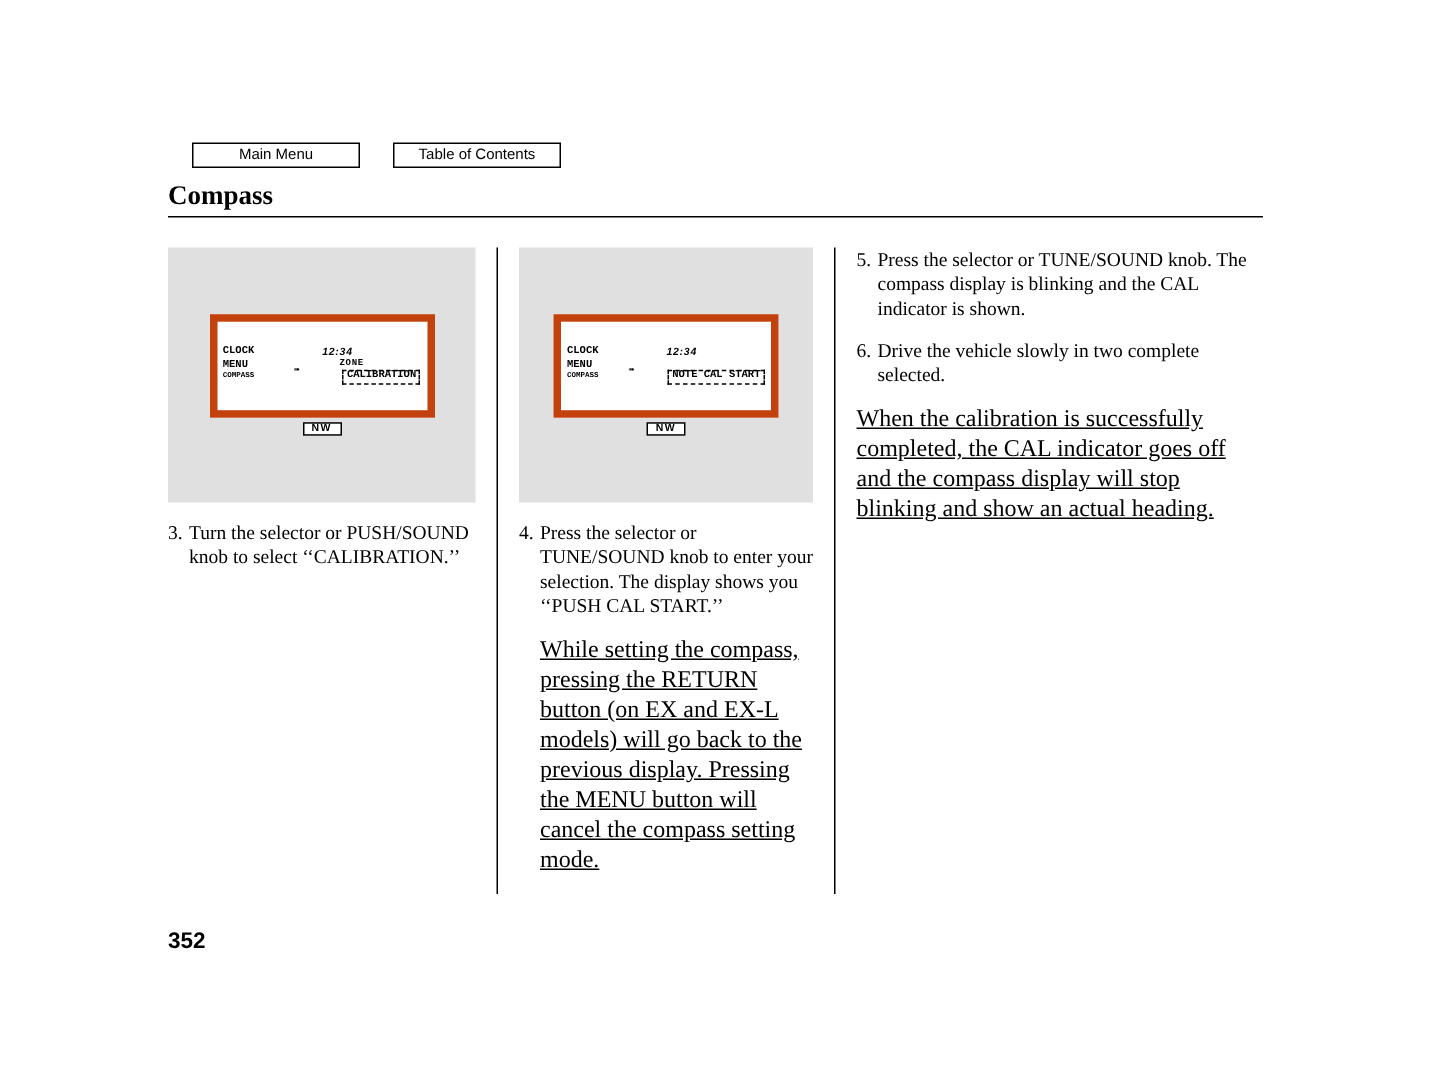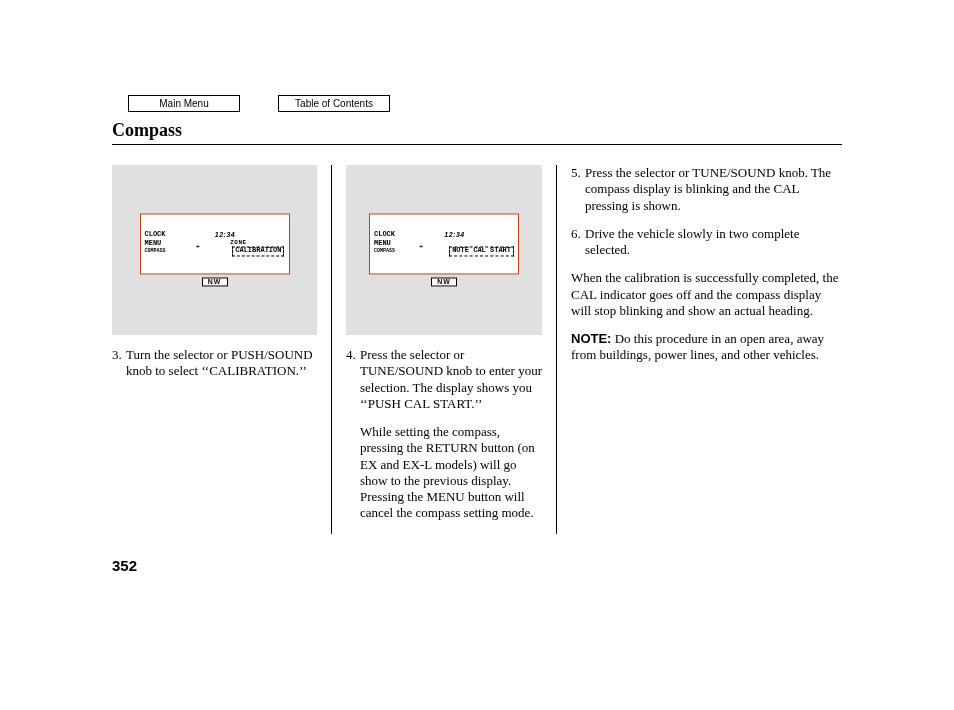--- a/index.html
+++ b/index.html
@@ -1,44 +1,44 @@
 <!DOCTYPE html>
 <html><head>
 <meta charset="utf-8">
 <style>
   html,body{margin:0;padding:0;background:#fff;}
   body{font-family:"Times New Roman",Times,serif;font-size:13px;color:#000;width:954px;height:710px;position:relative;}
 
   .page{position:absolute;left:112px;top:95px;width:730px;}
 
-  .nav-row{display:flex;gap:38px;margin-bottom:8px;margin-left:16px;}
+  .nav-row{display:flex;gap:22px;margin-bottom:8px;margin-left:16px;}
   .nav-btn{border:1px solid #000;font-family:Arial,Helvetica,sans-serif;font-size:10px;padding:2px 0;text-align:center;background:#fff;cursor:pointer;}
   .nav-btn.main{width:110px;}
   .nav-btn.toc{width:110px;}
 
   .title{font-family:"Times New Roman",serif;font-weight:bold;font-size:18px;border-bottom:1px solid #000;padding-bottom:3px;margin-bottom:20px;}
 
   .cols{display:flex;}
   .col{box-sizing:border-box;}
   .col1{width:220px;padding-right:14px;border-right:1px solid #000;}
   .col2{width:225px;padding:0 14px;border-right:1px solid #000;}
   .col3{width:285px;padding-left:14px;}
 
   .illus{background:#e0e0e0;height:170px;position:relative;margin-bottom:12px;}
   .lcd-frame{position:absolute;left:50%;top:50%;transform:translate(-50%,-50%);width:150px;}
-  .lcd{border:1px solid #c2410c;background:#fff;font-family:"Courier New",monospace;font-size:7px;font-weight:bold;line-height:1.1;padding:17px 4px;}
+  .lcd{border:5px solid #c2410c;background:#fff;font-family:"Courier New",monospace;font-size:7px;font-weight:bold;line-height:1.1;padding:17px 4px;}
   .lcd .row{display:flex;justify-content:space-between;align-items:center;}
   .lcd .clock{font-family:Arial,sans-serif;font-style:italic;letter-spacing:.5px;}
   .lcd .hl{border:1px dashed #000;padding:0 2px;display:inline-block;margin-left:2px;text-align:right;}
   .lcd .zone{font-size:6px;letter-spacing:.5px;}
   .dir-badge{margin:3px auto 0 auto;width:22px;border:1px solid #000;font-family:Arial,sans-serif;font-size:7px;font-weight:bold;text-align:center;background:#fff;letter-spacing:1px;padding:0 1px;}
 
   .step{display:flex;font-size:13px;line-height:1.25;margin-bottom:12px;}
   .step .num{min-width:14px;}
-  .para{font-size:13px;line-height:1.25;margin:0 0 12px 0;}
+  .para{font-size:16px;line-height:1.25;margin:0 0 12px 0;text-decoration:underline;}
   .note-label{font-family:Arial,Helvetica,sans-serif;font-weight:bold;}
   .pagenum{position:absolute;left:0;bottom:-40px;font-family:Arial,Helvetica,sans-serif;font-weight:bold;font-size:15px;}
 </style>
 </head>
 <body>
 
 <div class="page">
 
   <div class="nav-row">
     <div class="nav-btn main">Main Menu</div>
@@ -102,34 +102,31 @@
             </div>
           </div>
           <div class="dir-badge">NW</div>
         </div>
       </div>
 
       <div class="step">
         <div class="num">4.</div>
         <div>Press the selector or TUNE/SOUND knob to enter your selection. The display shows you ‘‘PUSH CAL START.’’</div>
       </div>
-      <p class="para" style="margin-left:14px;">While setting the compass, pressing the RETURN button (on EX and EX-L models) will go show to the previous display. Pressing the MENU button will cancel the compass setting mode.</p>
+      <p class="para" style="margin-left:14px;">While setting the compass, pressing the RETURN button (on EX and EX-L models) will go back to the previous display. Pressing the MENU button will cancel the compass setting mode.</p>
     </div>
 
     <div class="col col3">
       <div class="step">
         <div class="num">5.</div>
-        <div>Press the selector or TUNE/SOUND knob. The compass display is blinking and the CAL pressing is shown.</div>
+        <div>Press the selector or TUNE/SOUND knob. The compass display is blinking and the CAL indicator is shown.</div>
       </div>
       <div class="step">
         <div class="num">6.</div>
         <div>Drive the vehicle slowly in two complete selected.</div>
       </div>
       <p class="para">When the calibration is successfully completed, the CAL indicator goes off and the compass display will stop blinking and show an actual heading.</p>
-      <p class="para">
-        <span class="note-label">NOTE:</span><span> Do this procedure in an open area, away from buildings, power lines, and other vehicles.</span>
-      </p>
     </div>
 
   </div>
 
   <div class="pagenum">352</div>
 </div>
 
 </body></html>

